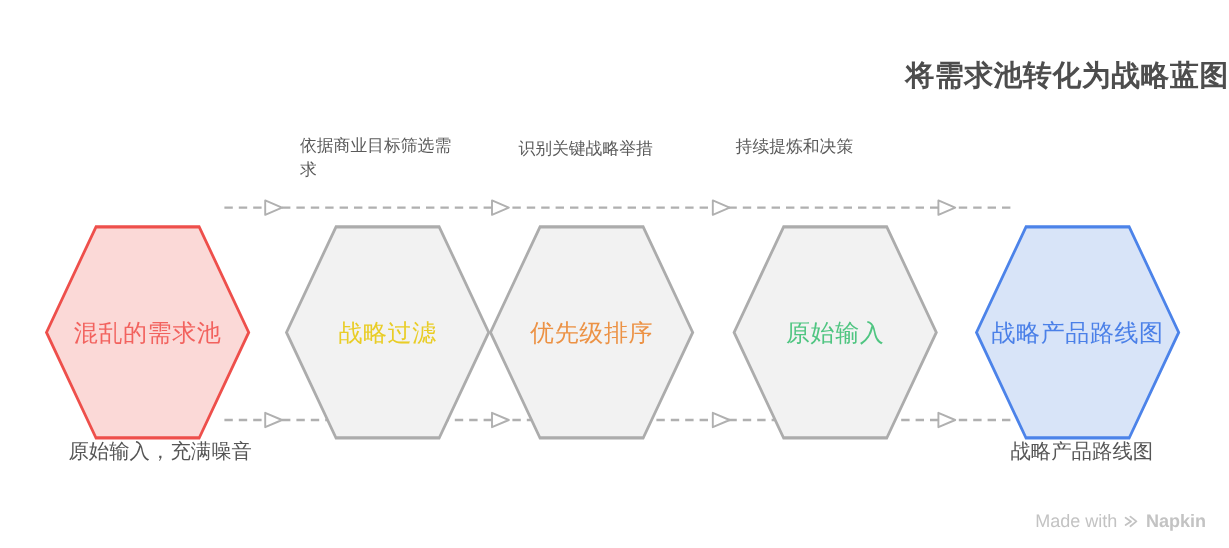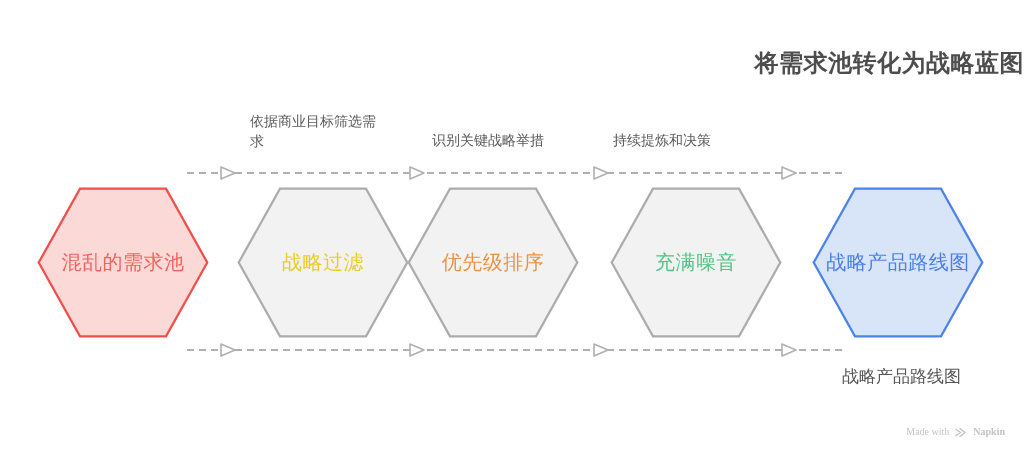--- a/index.html
+++ b/index.html
@@ -15,48 +15,48 @@
     text-align:right;
     font-size:24px;font-weight:700;letter-spacing:0.5px;
     color:#4d4d4d;margin:0;
   }
   .step-label{
     position:absolute;
     font-size:14px;line-height:19.5px;
     color:#5a5a5a;
   }
   .step-label.l1{left:250px;top:112px;width:132px;}
-  .step-label.l2{left:432px;top:131px;width:132px;}
-  .step-label.l3{left:613px;top:131px;width:132px;}
+  .step-label.l2{left:432px;top:114px;width:132px;}
+  .step-label.l3{left:613px;top:113px;width:132px;}
   .connector{position:absolute;left:186px;width:660px;height:18px;}
   .connector.top{top:164px;}
   .connector.bottom{top:341px;}
-  .hex{position:absolute;top:187px;width:172px;height:151px;}
+  .hex{position:absolute;top:187px;width:172px;height:180px;}
   .hex svg{position:absolute;inset:0;width:100%;height:100%;overflow:visible;}
   .hex .hex-label{
     position:absolute;inset:0;
     display:flex;align-items:center;justify-content:center;
     font-size:20px;font-weight:500;letter-spacing:0.5px;
     white-space:nowrap;
   }
   .hex.h1{left:37px;}
   .hex.h2{left:237px;}
   .hex.h3{left:407px;}
   .hex.h4{left:610px;}
   .hex.h5{left:812px;text-decoration:underline;}
   .caption{
     position:absolute;top:365px;
     font-size:17px;color:#565656;white-space:nowrap;
   }
   .caption.left{left:57px;}
   .caption.right{left:842px;}
   .footer{
     position:absolute;top:426px;right:19px;
-    display:flex;align-items:flex-start;gap:5px;
-    font-size:10px;color:#c3c3c3;font-family:Liberation Serif, serif;
+    display:flex;align-items:center;gap:5px;
+    font-size:15px;color:#c3c3c3;
   }
   .footer .brand{font-weight:600;}
 </style>
 </head>
 <body>
 
 <div class="canvas">
 
   <h1 class="title">将需求池转化为战略蓝图</h1>
 
@@ -98,30 +98,31 @@
     <svg viewBox="0 0 200 176" preserveAspectRatio="none">
       <polygon points="50,2 150,2 198,88 150,174 50,174 2,88" stroke-width="2.6" style="fill: rgb(242, 242, 242); stroke: rgb(172, 172, 172);"></polygon>
     </svg>
     <div class="hex-label" style="color: rgb(236, 146, 69);">优先级排序</div>
   </div>
 
   <div class="hex h4">
     <svg viewBox="0 0 200 176" preserveAspectRatio="none">
       <polygon points="50,2 150,2 198,88 150,174 50,174 2,88" stroke-width="2.6" style="fill: rgb(242, 242, 242); stroke: rgb(172, 172, 172);"></polygon>
     </svg>
-    <div class="hex-label" style="color: rgb(79, 197, 129);">充满噪音</div>
+    <div class="hex-label" style="color: rgb(79, 197, 129);">原始输入</div>
   </div>
 
   <div class="hex h5">
     <svg viewBox="0 0 200 176" preserveAspectRatio="none">
       <polygon points="50,2 150,2 198,88 150,174 50,174 2,88" stroke-width="2.6" style="fill: rgb(216, 228, 248); stroke: rgb(76, 131, 233);"></polygon>
     </svg>
     <div class="hex-label" style="color: rgb(75, 128, 232);">战略产品路线图</div>
   </div>
 
+  <div class="caption left">原始输入，充满噪音</div>
   <div class="caption right">战略产品路线图</div>
 
   <div class="footer">
     <span>Made with</span>
     <svg width="14" height="13" viewBox="0 0 14 13" aria-hidden="true">
       <polyline points="2,3.5 6.5,6.5 2,9.5" fill="none" stroke="#c3c3c3" stroke-width="1.5" stroke-linecap="round" stroke-linejoin="round"></polyline>
       <polyline points="6,2.5 11,6.5 6,10.5" fill="none" stroke="#c3c3c3" stroke-width="1.5" stroke-linecap="round" stroke-linejoin="round"></polyline>
     </svg>
     <span class="brand">Napkin</span>
   </div>

